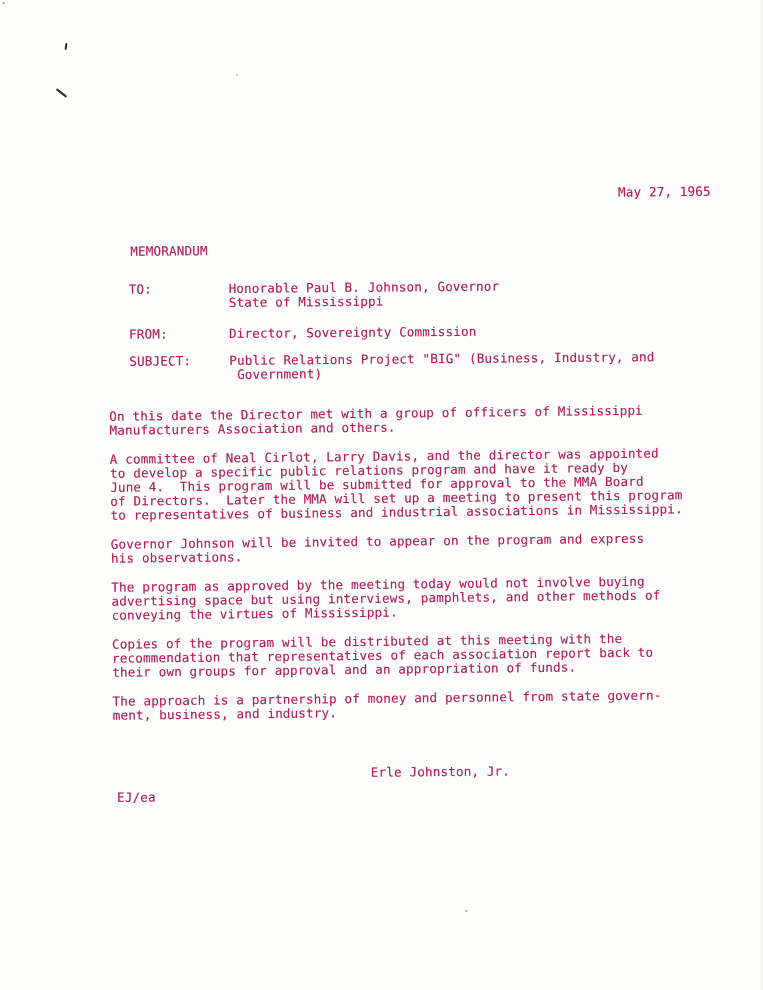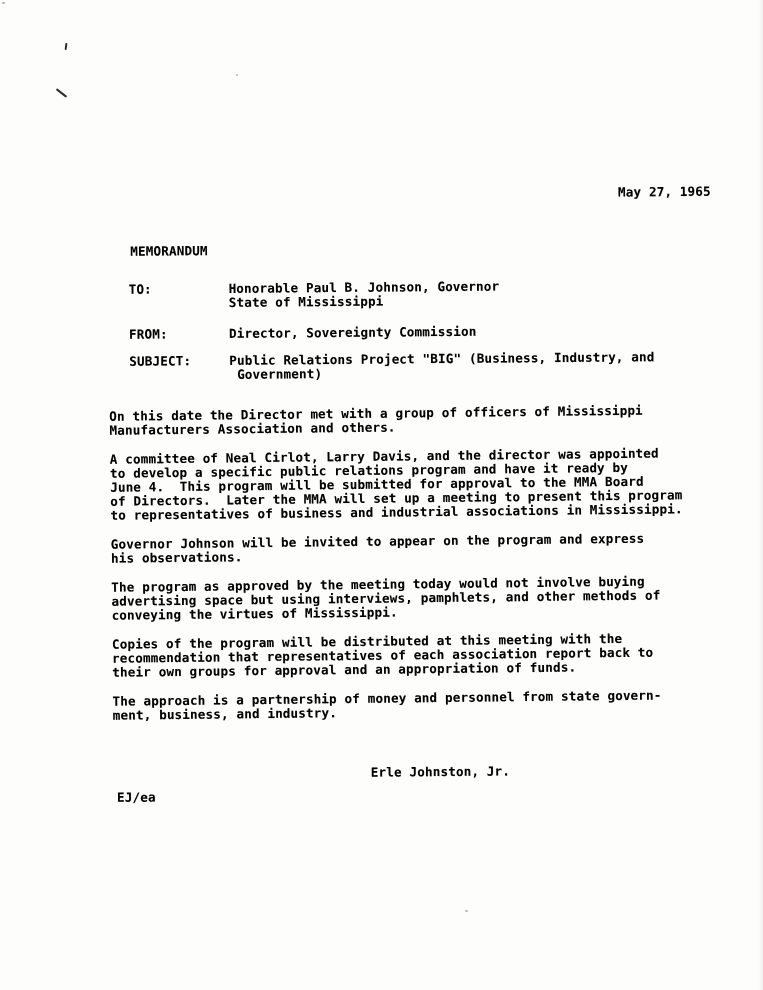--- a/index.html
+++ b/index.html
@@ -6,23 +6,22 @@
   html, body { background: #ffffff; }
   body {
     font-family: "DejaVu Sans Mono", "Liberation Mono", monospace;
     width: 763px;
   }
   .page {
     position: relative;
     width: 763px;
     height: 990px;
     background: #fdfdfc;
-    color: #000000;
+    color: #be185d;
     overflow: hidden;
-    font-weight: bold;
   }
   .page::after {
     
     content: "";
     position: absolute;
     top: 0; right: 0;
     width: 4px; height: 100%;
     background: linear-gradient(to right, rgba(0,0,0,0), rgba(0,0,0,0.06));
     pointer-events: none;
   }

